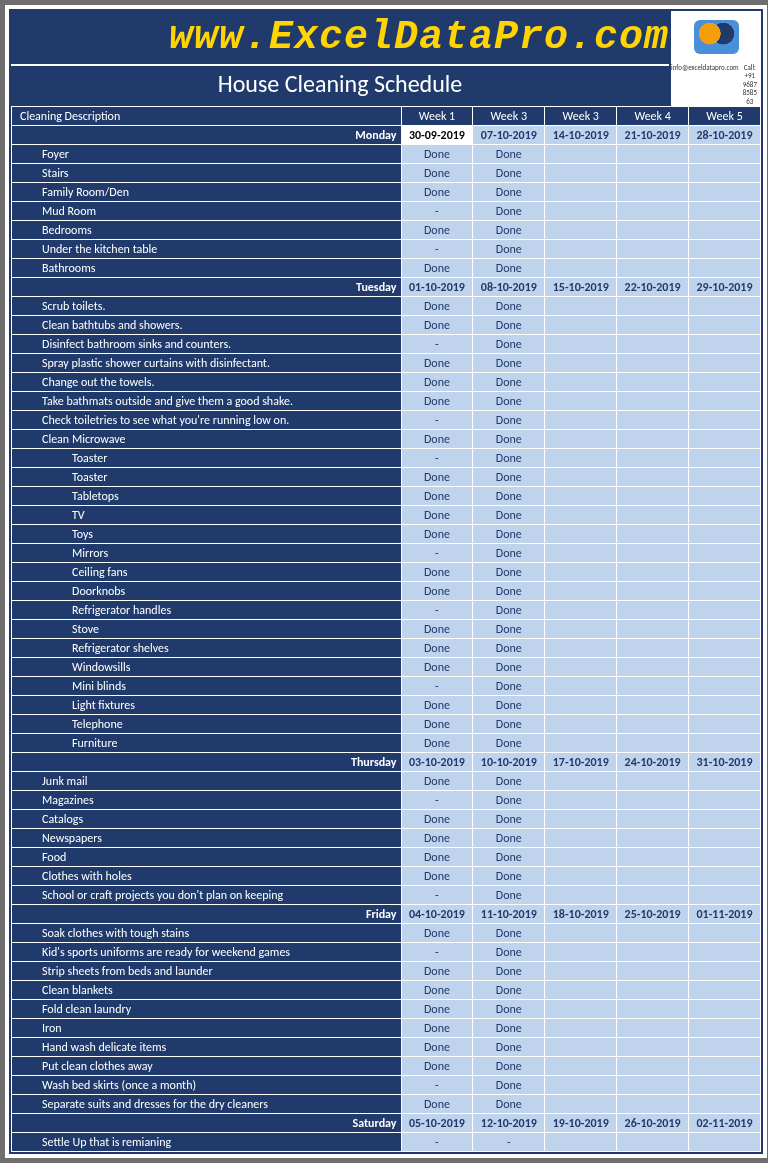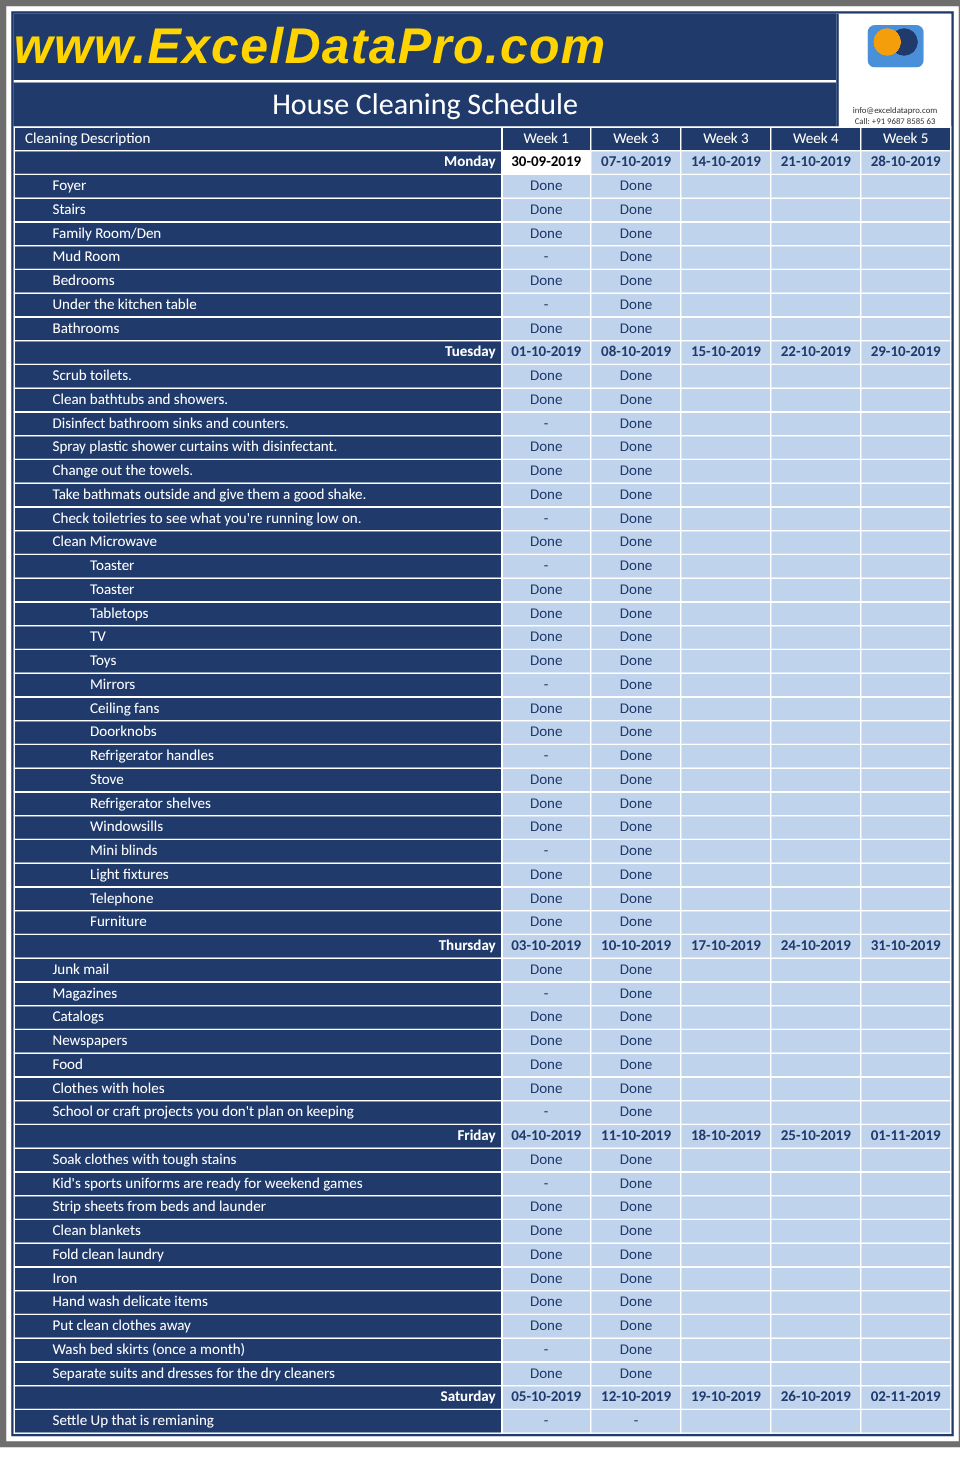--- a/index.html
+++ b/index.html
@@ -1,24 +1,24 @@
 <!DOCTYPE html>
 <html><head>
 <meta charset="utf-8">
 <style>
 body{margin:0;padding:0;background:#fff;font-family:Calibri,Arial,sans-serif;width:768px}
 .frame{border:5px solid #6e6e6e;padding:4px;background:#fff;width:754px;margin:0}
 .inner{border:2px solid #1f3a6b}
 .header-row{display:flex;align-items:stretch}
-.brand{flex:1;background:#1f3a6b;text-align:left;padding:4px 0;font-family:Liberation Sans, sans-serif;font-style:italic;font-weight:bold;color:#ffd400;font-size:40px;letter-spacing:1px}
+.brand{flex:1;background:#1f3a6b;text-align:right;padding:4px 0;font-family:Liberation Mono, monospace;font-style:italic;font-weight:bold;color:#ffd400;font-size:40px;letter-spacing:1px}
 .logo-box{width:90px;background:#fff;display:flex;flex-direction:column;align-items:center;justify-content:center;font-size:8px;color:#333;border-left:2px solid #1f3a6b}
 .logo-box .hands{width:45px;height:34px;background:radial-gradient(circle at 35% 40%,#f59e0b 0 30%,transparent 31%),radial-gradient(circle at 65% 40%,#1f3a6b 0 30%,transparent 31%),linear-gradient(#4a90d9,#4a90d9);border-radius:6px;margin-bottom:2px}
 .title-row{display:flex}
 .title{flex:1;background:#1f3a6b;color:#fff;text-align:center;font-size:24px;font-weight:normal;padding:3px 0;border-top:2px solid #fff}
-.contact{width:90px;font-size:7px;color:#333;text-align:center;line-height:1.2;border-left:2px solid #1f3a6b;display:flex;flex-direction:column;justify-content:flex-end}
+.contact{width:90px;font-size:7px;color:#333;text-align:center;line-height:1.2;border-left:2px solid #1f3a6b;display:flex;flex-direction:row;justify-content:flex-end}
 table{border-collapse:collapse;width:100%;font-size:12px}
 td,th{border:1px solid #fff;padding:1px 4px;height:16px;line-height:14px;white-space:nowrap;overflow:hidden}
 th{background:#1f3a6b;color:#fff;font-weight:normal;text-align:center}
 .col-desc{width:52%;text-align:left;padding-left:8px}
 .week-col{width:9.6%}
 .day-row td{background:#1f3a6b;color:#fff;font-weight:bold}
 .day-row td:first-child{text-align:right;padding-left:10px}
 .day-row .date-cell{background:#c0d3ec;color:#1f3a6b;font-weight:bold;text-align:center}
 .day-row .date-cell.today{background:#fff;color:#000}
 .task-row td:first-child{background:#1f3a6b;color:#fff;padding-left:30px}

